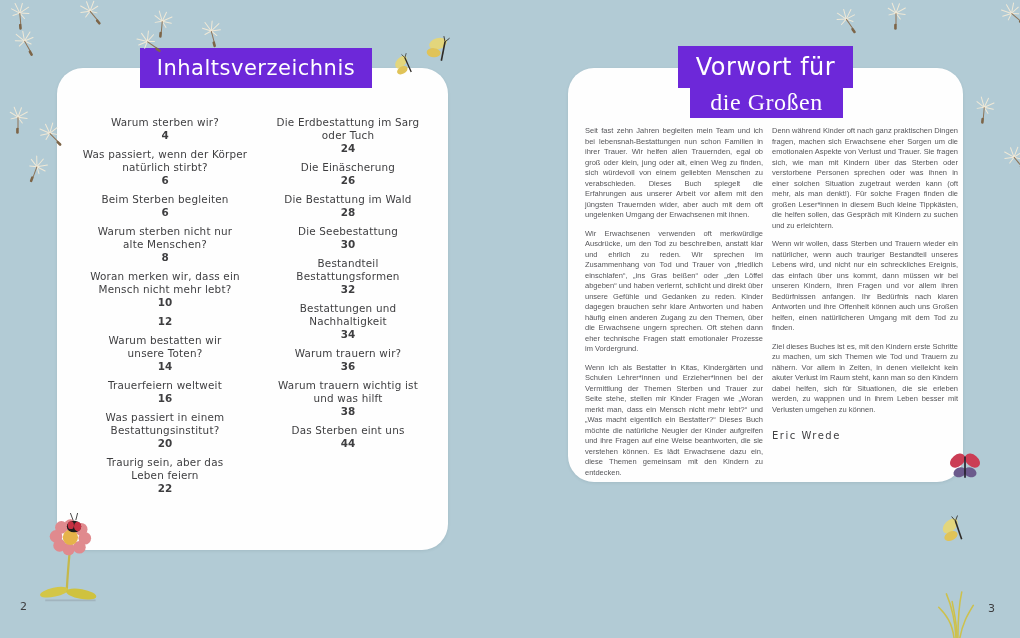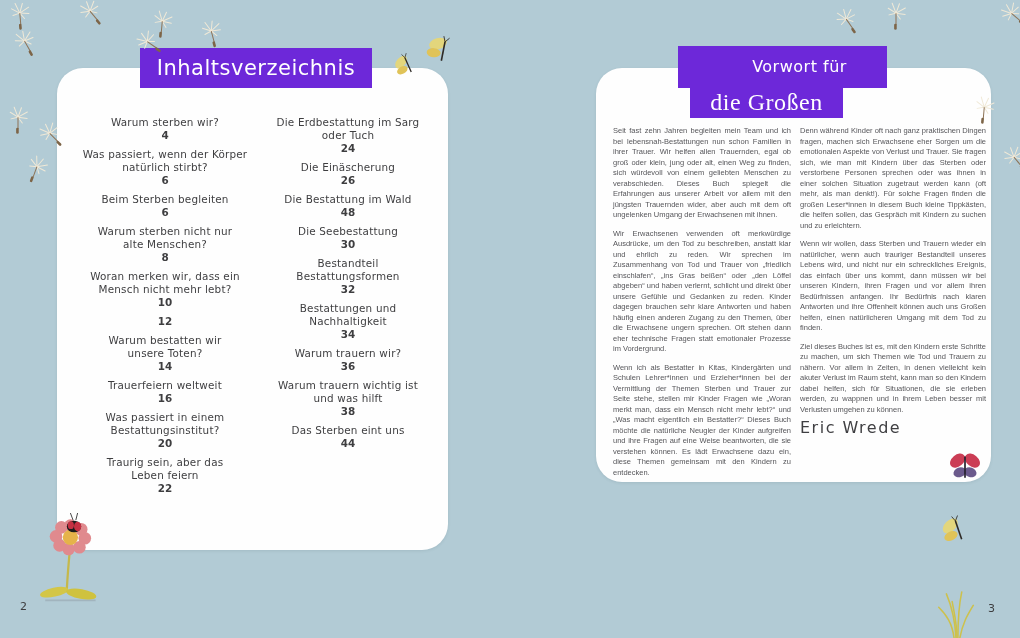--- a/index.html
+++ b/index.html
@@ -7,29 +7,29 @@
     width:1020px;height:638px;position:relative;overflow:hidden;
     background:#b2cbd5;
     font-family:"DejaVu Sans",sans-serif;
   }
   
   .card{
     position:absolute;background:#fefefe;border-radius:26px;
     box-shadow:0 1px 3px rgba(60,80,90,.12);
   }
   #left-card{left:57px;top:68px;width:391px;height:482px;}
-  #right-card{left:596px;top:68px;width:395px;height:414px;overflow:hidden;}
+  #right-card{left:568px;top:68px;width:395px;height:414px;overflow:hidden;}
 
   
   .title-plate{
     position:absolute;background:#6d28d9;color:#fff;text-align:center;
     font-family:"DejaVu Sans",sans-serif;letter-spacing:.5px;z-index:5;
   }
   #left-title{left:140px;top:48px;width:232px;height:40px;line-height:40px;font-size:21px;}
-  #right-title-1{left:678px;top:46px;width:175px;height:42px;line-height:42px;font-size:16px;padding-left:34px;}
+  #right-title-1{left:678px;top:46px;width:175px;height:42px;line-height:42px;font-size:24px;}
   #right-title-2{left:690px;top:88px;width:153px;height:30px;line-height:28px;font-size:24px;font-family:Liberation Serif, serif;}
 
   
   .toc-col{position:absolute;top:116px;text-align:center;color:#3e3e40;}
   #toc-col-1{left:80px;width:170px;}
   #toc-col-2{left:258px;width:180px;}
   .toc-entry{margin-bottom:6px;}
   .toc-title{
     font-size:10.4px;line-height:13px;white-space:pre-line;
     letter-spacing:.2px;
@@ -40,22 +40,22 @@
   .body-col{
     position:absolute;top:58px;color:#56565a;
     font-family:"Liberation Sans",sans-serif;
     font-size:7.5px;line-height:10.5px;text-align:justify;
     hyphens:auto;
   }
   #body-col-1{left:17px;width:178px;}
   #body-col-2{left:204px;width:186px;}
   .body-col p{margin:0 0 8px 0;}
   .signature{
-    font-family:"DejaVu Sans",sans-serif;font-size:16px;letter-spacing:1.5px;
-    color:#3f3f42;margin-top:8px;text-align:left;
+    font-family:"DejaVu Sans",sans-serif;font-size:10px;letter-spacing:1.5px;
+    color:#3f3f42;margin-top:16px;text-align:left;
   }
 
   
   .folio{position:absolute;font-size:11px;color:#3d3d3f;z-index:4;}
   #folio-left{left:20px;top:600px;}
   #folio-right{left:988px;top:602px;}
 
   
   .deco{position:absolute;z-index:6;pointer-events:none;}
   .seed{width:22px;height:28px;}
@@ -181,21 +181,21 @@
     <div class="toc-title">Die Erdbestattung im Sarg
 oder Tuch</div>
     <div class="toc-page">24</div>
   </div>
   <div class="toc-entry">
     <div class="toc-title">Die Einäscherung</div>
     <div class="toc-page">26</div>
   </div>
   <div class="toc-entry">
     <div class="toc-title">Die Bestattung im Wald</div>
-    <div class="toc-page">48</div>
+    <div class="toc-page">28</div>
   </div>
   <div class="toc-entry">
     <div class="toc-title">Die Seebestattung</div>
     <div class="toc-page">30</div>
   </div>
   <div class="toc-entry">
     <div class="toc-title">Bestandteil
 Bestattungsformen</div>
     <div class="toc-page">32</div>
   </div>

